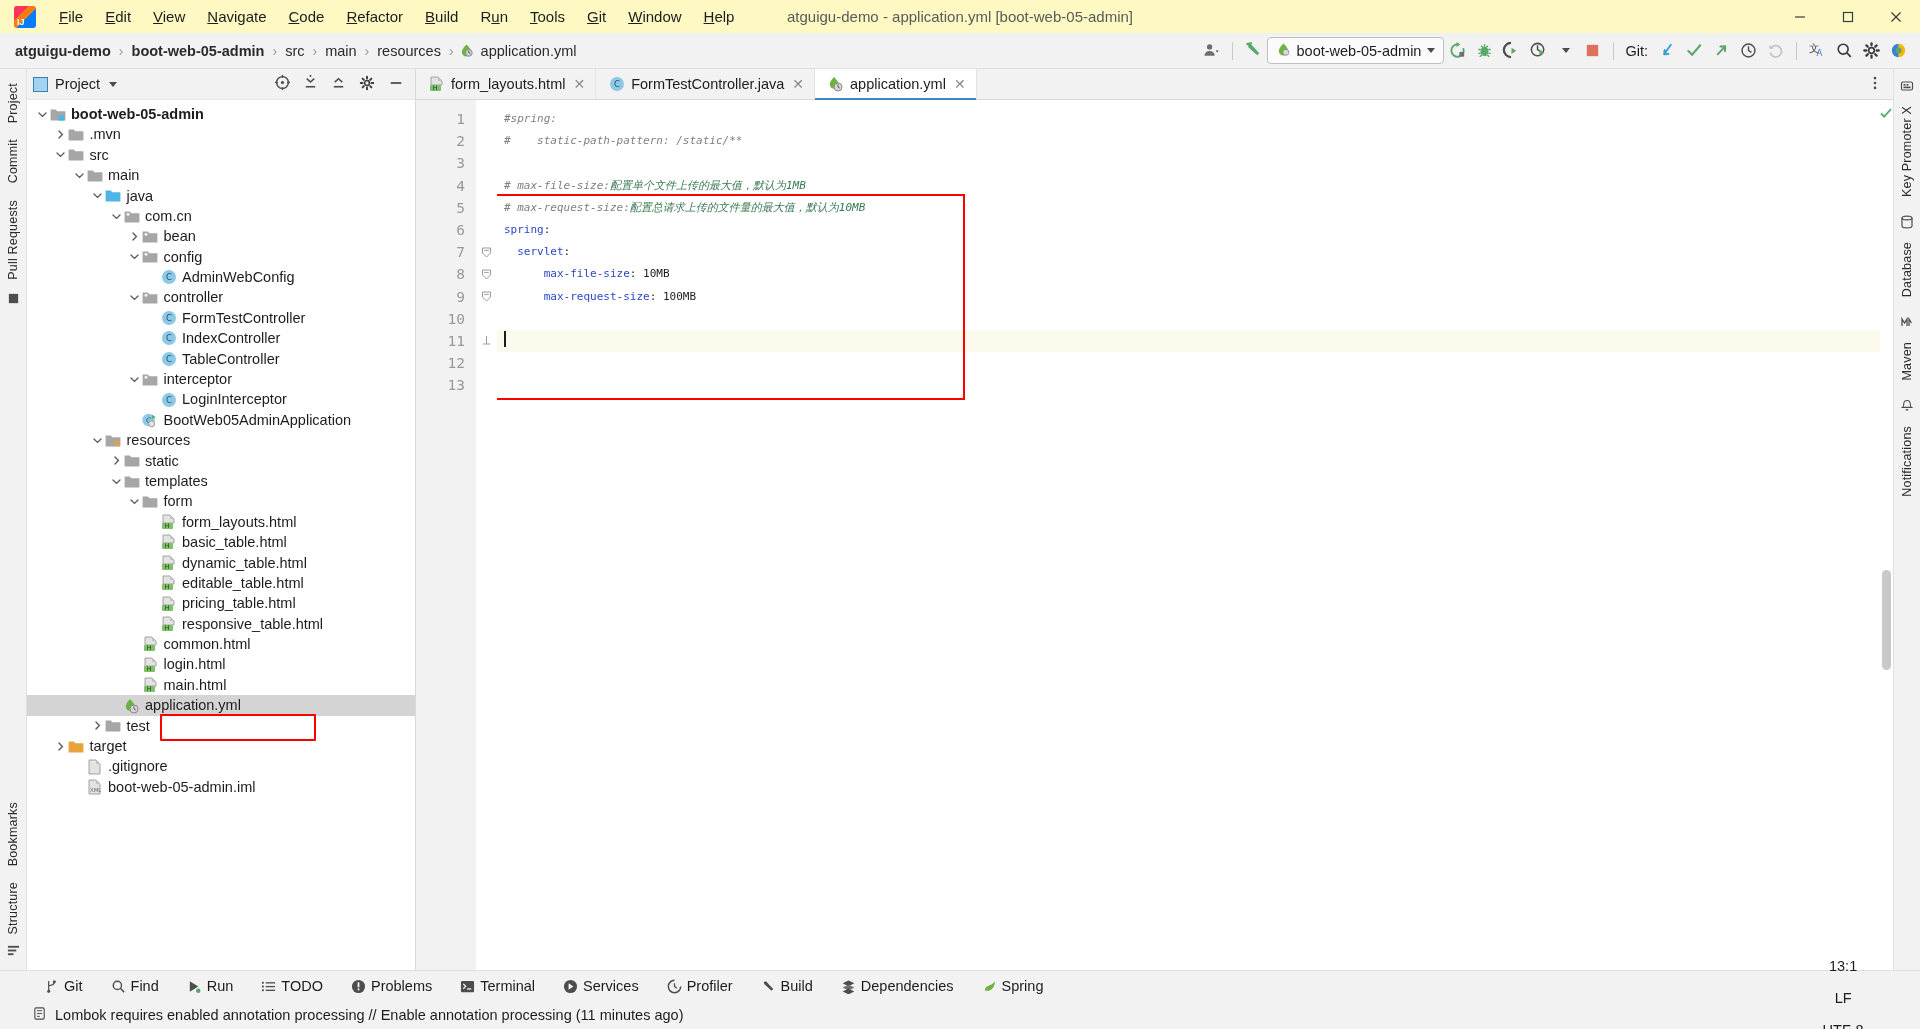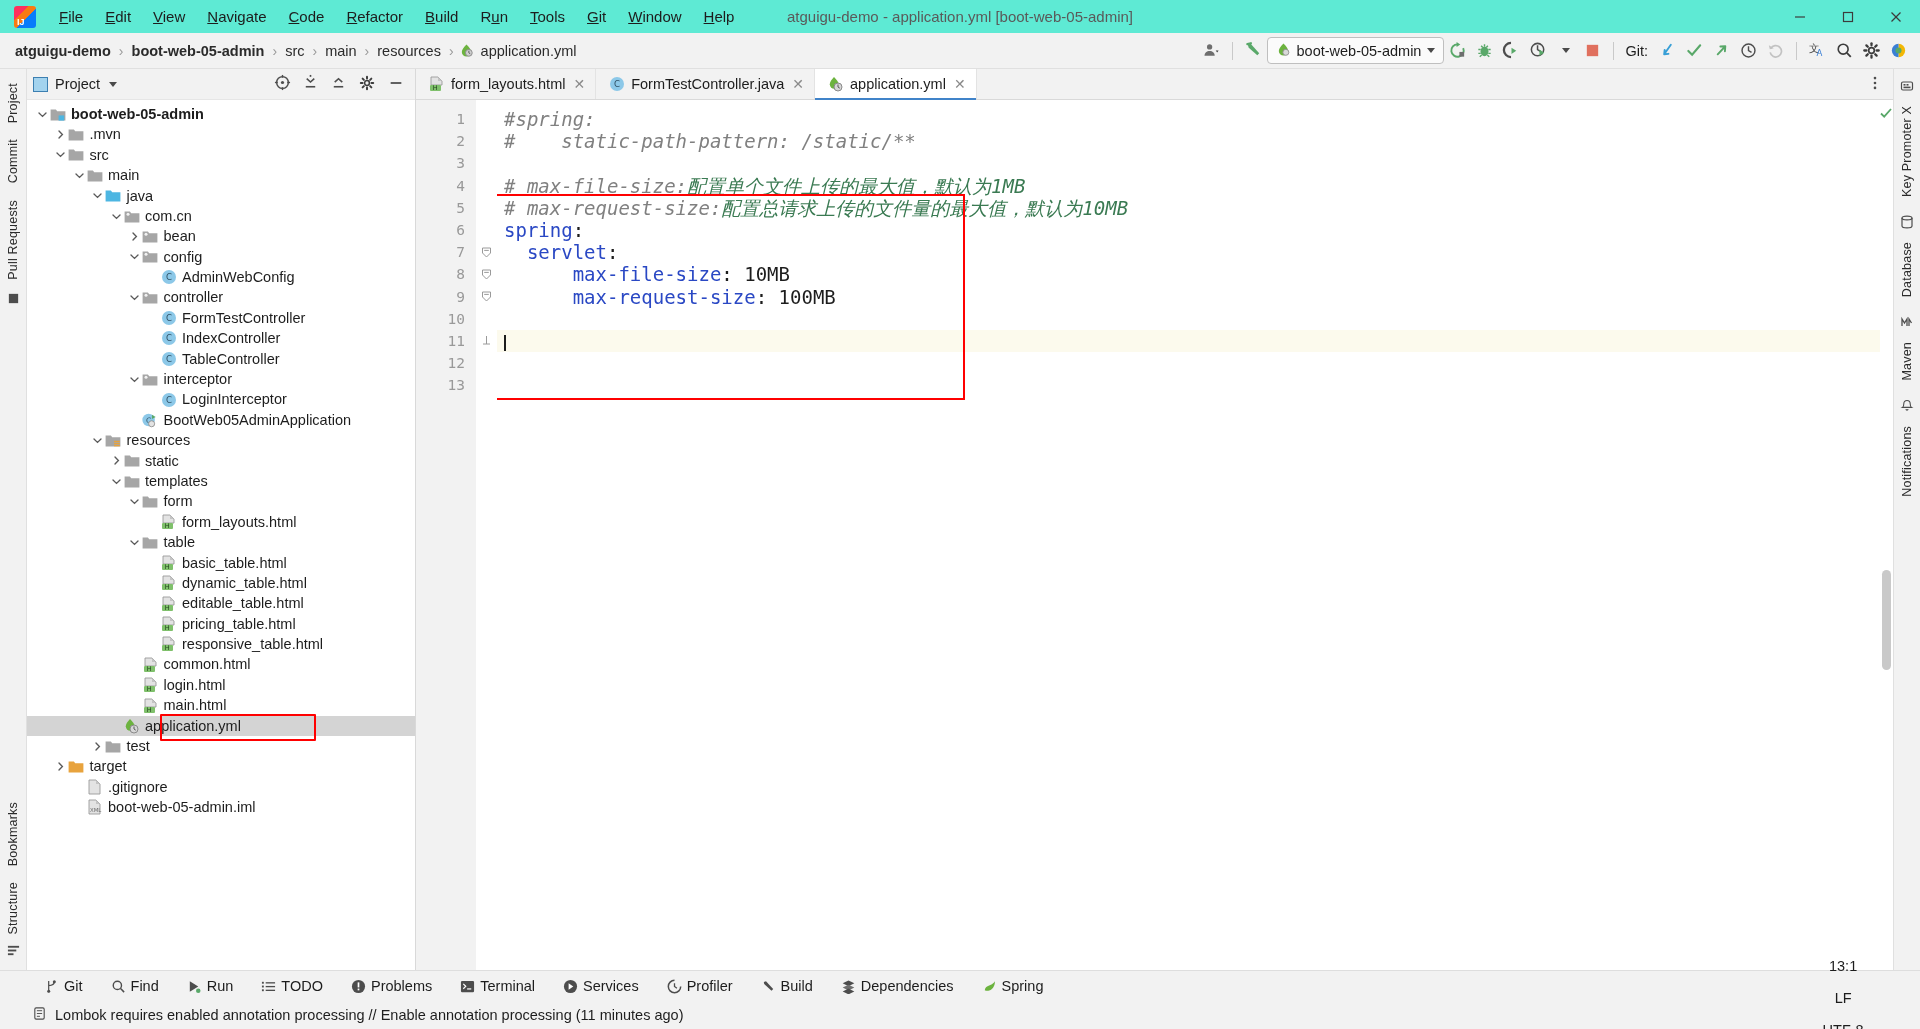--- a/index.html
+++ b/index.html
@@ -8,21 +8,21 @@
     background:#f2f2f2;
     font-family:"Liberation Sans", sans-serif;
     font-size:15px;
     color:#1d1d1d;
     overflow:hidden;
     -webkit-font-smoothing:antialiased;
   }
   .ide{position:relative;width:1920px;height:1029px;display:flex;flex-direction:column;background:#f2f2f2;}
 
   
-  .menubar{height:33px;background:#5eead4;display:flex;align-items:center;position:relative;flex:0 0 33px;}
+  .menubar{height:33px;background:#fef9c3;display:flex;align-items:center;position:relative;flex:0 0 33px;}
   .logo{width:22px;height:22px;margin-left:14px;margin-right:12px;border-radius:3px;
         background:linear-gradient(135deg,#fe315d 0%,#fe315d 32%,#f97a12 33%,#f97a12 55%,#087cfa 56%,#087cfa 100%);
         position:relative;}
   .logo::after{content:"IJ";position:absolute;left:3px;bottom:1px;font-size:9px;color:#fff;font-weight:bold;font-family:"Liberation Sans",sans-serif;}
   .menu-item{padding:2px 11px;font-size:15px;color:#1d1d1d;cursor:default;white-space:nowrap;}
   .menu-item u{text-decoration:underline;}
   .win-title{position:absolute;left:0;right:0;text-align:center;font-size:15px;color:#5a5a5a;pointer-events:none;}
   .win-btns{margin-left:auto;display:flex;align-items:center;height:33px;}
   .win-btn{width:48px;height:33px;display:flex;align-items:center;justify-content:center;font-size:15px;color:#3c3c3c;}
 
@@ -75,21 +75,21 @@
   .tab.active{background:#fff;}
   .tab.active::after{content:"";position:absolute;left:0;right:0;bottom:-1px;height:2.5px;background:#4083c9;}
   .tab-x{color:#8a8a8a;font-size:14px;margin-left:2px;}
   .tabs-right{margin-left:auto;display:flex;align-items:center;padding-right:10px;}
   .editor{flex:1 1 auto;display:flex;background:#fff;position:relative;min-height:0;overflow:hidden;}
   .gutter{width:60px;background:#f2f2f2;flex:0 0 60px;padding-top:8px;text-align:right;}
   .gutter .ln{height:22.2px;line-height:22.2px;font-family:"DejaVu Sans Mono","Liberation Mono",monospace;font-size:14.5px;color:#999999;padding-right:11px;}
   .foldbar{width:21px;background:#fff;flex:0 0 21px;padding-top:8px;position:relative;}
   .foldbar .fm{height:22.2px;display:flex;align-items:center;justify-content:center;}
   .code{flex:1 1 auto;padding-top:8px;position:relative;overflow:hidden;}
-  .cline{height:22.2px;line-height:22.2px;font-family:"DejaVu Sans Mono","Liberation Mono",monospace;font-size:19px;white-space:pre;padding-left:7px;}
+  .cline{height:22.2px;line-height:22.2px;font-family:"DejaVu Sans Mono","Liberation Mono",monospace;font-size:11px;white-space:pre;padding-left:7px;}
   .cline.cur{background:#fcfaed;}
   .cm{color:#808080;font-style:italic;}
   .cm-cn{color:#3a7a52;font-style:italic;}
   .key{color:#2a48c4;}
   .val{color:#1d1d1d;}
   .punc{color:#1d1d1d;}
   .caret-bar{display:inline-block;width:1.5px;height:16px;background:#1d1d1d;vertical-align:-3px;}
   .err-stripe{position:absolute;right:0;top:0;width:13px;height:100%;background:#fff;}
   .scroll-thumb{position:absolute;right:2px;width:9px;background:#c9c9c9;border-radius:5px;}
   .hl-red{position:absolute;border:2.4px solid #ff0000;pointer-events:none;}
@@ -650,34 +650,20 @@
             <span class="arrow"></span>
             <span class="ico">
               <svg width="15" height="16" viewBox="0 0 15 16">
                 <path d="M2 1h7l4 4v4H2z" fill="#e3e3e3" stroke="#9a9a9a" stroke-width=".9"></path>
                 <path d="M9 1v4h4" fill="#c4c4c4"></path>
                 <rect x="1" y="9" width="11" height="6" rx="1" fill="#7fc06b"></rect>
                 <text x="3.8" y="14" font-size="6.4" font-family="DejaVu Sans" fill="#21401a">H</text>
               </svg>
             </span>
             <span class="lbl">form_layouts.html</span>
-          </div>
-          <div class="row">
-            <span style="flex: 0 0 100.5px;"></span>
-            <span class="arrow">
-              <svg width="11" height="11" viewBox="0 0 11 11">
-                <path d="M2 4l3.5 3.4L9 4" stroke="#5a5a5a" stroke-width="1.35" fill="none" stroke-linecap="round"></path>
-              </svg>
-            </span>
-            <span class="ico">
-              <svg width="16" height="15" viewBox="0 0 16 15">
-                <path d="M0.6 2.6h5.3l1.3 1.6h8.2v9.2H0.6z" fill="#a6a6a6"></path>
-              </svg>
-            </span>
-            <span class="lbl">table</span>
           </div>
           <div class="row">
             <span style="flex: 0 0 119px;"></span>
             <span class="arrow"></span>
             <span class="ico">
               <svg width="15" height="16" viewBox="0 0 15 16">
                 <path d="M2 1h7l4 4v4H2z" fill="#e3e3e3" stroke="#9a9a9a" stroke-width=".9"></path>
                 <path d="M9 1v4h4" fill="#c4c4c4"></path>
                 <rect x="1" y="9" width="11" height="6" rx="1" fill="#7fc06b"></rect>
                 <text x="3.8" y="14" font-size="6.4" font-family="DejaVu Sans" fill="#21401a">H</text>

